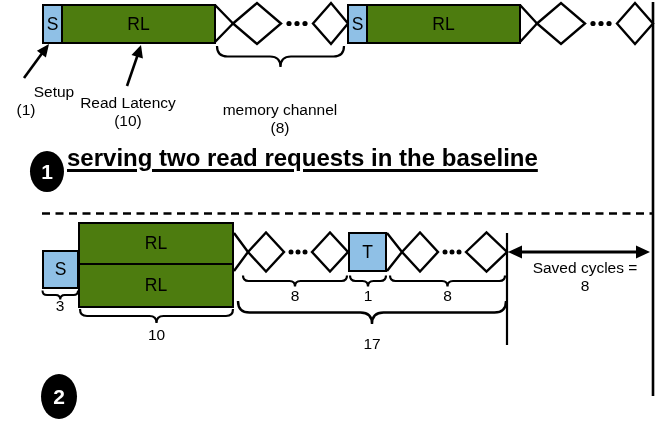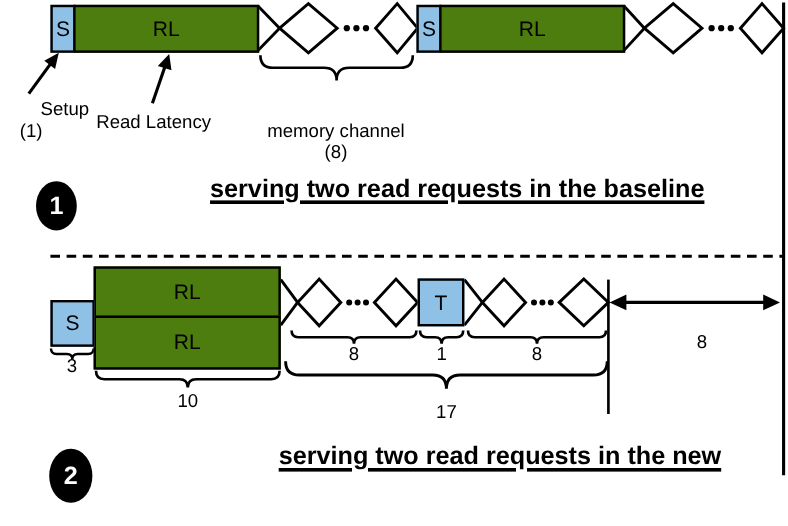--- a/index.html
+++ b/index.html
@@ -16,21 +16,21 @@
   .blue{background:var(--box-blue,#8FC0E6);}
   .lbl{
     position:absolute;font-size:15.5px;line-height:18px;text-align:center;color:#000;
   }
   .badge{
     position:absolute;background:#000;color:#fff;border-radius:50%;
     display:flex;align-items:center;justify-content:center;
     font-weight:bold;font-size:21px;
   }
   .heading{
-    position:absolute;text-align:right;font-weight:bold;font-size:21px;line-height:29px;
+    position:absolute;text-align:left;font-weight:bold;font-size:24px;line-height:29px;
   }
   .heading .hl{
     text-decoration:underline;text-decoration-thickness:2.5px;text-underline-offset:3px;
   }
 </style>
 </head>
 <body>
 
 <div class="canvas">
 
@@ -98,39 +98,40 @@
   </svg>
 
   <div class="box blue" style="left:42px;top:4px;width:21px;height:40px;">S</div>
   <div class="box" style="left:61px;top:4px;width:155px;height:40px;">RL</div>
   <div class="box blue" style="left:347px;top:4px;width:21px;height:40px;">S</div>
   <div class="box" style="left:366px;top:4px;width:155px;height:40px;">RL</div>
 
   <div class="lbl" style="left:0px;top:83px;width:52px;padding-left:28px;">Setup</div>
   <div class="lbl" style="left:0px;top:101px;width:52px;">(1)</div>
   <div class="lbl" style="left:68px;top:94px;width:120px;">Read Latency</div>
+  <div class="lbl" style="left:68px;top:112px;width:120px;">(10)</div>
   <div class="lbl" style="left:210px;top:101px;width:140px;">memory channel</div>
   <div class="lbl" style="left:210px;top:119px;width:140px;">(8)</div>
 
   <div class="badge" style="left:30px;top:151px;width:34px;height:41px;">1</div>
   <div class="heading" style="left:67px;top:143px;width:520px;">
     <div class="hl">serving two read requests in the baseline</div>
   </div>
 
   <div class="box" style="left:78px;top:222px;width:156px;height:43px;">RL</div>
   <div class="box" style="left:78px;top:263px;width:156px;height:45px;">RL</div>
   <div class="box blue" style="left:42px;top:250px;width:37px;height:39px;">S</div>
   <div class="box blue" style="left:348px;top:232px;width:39px;height:40px;">T</div>
 
   <div class="lbl" style="left:40px;top:297px;width:40px;">3</div>
   <div class="lbl" style="left:136px;top:326px;width:41px;">10</div>
   <div class="lbl" style="left:275px;top:287px;width:40px;">8</div>
   <div class="lbl" style="left:348px;top:287px;width:40px;">1</div>
   <div class="lbl" style="left:427px;top:287px;width:41px;">8</div>
   <div class="lbl" style="left:352px;top:335px;width:40px;">17</div>
+  <div class="lbl" style="left:515px;top:259px;width:140px;">Saved cycles =</div>
   <div class="lbl" style="left:515px;top:277px;width:140px;">8</div>
 
   <div class="badge" style="left:41px;top:374px;width:36px;height:45px;">2</div>
   <div class="heading" style="left:81px;top:366px;width:520px;">
-    <div class="hl">serving two read requests in the new</div>
   </div>
 
 </div>
 
 </body></html>

